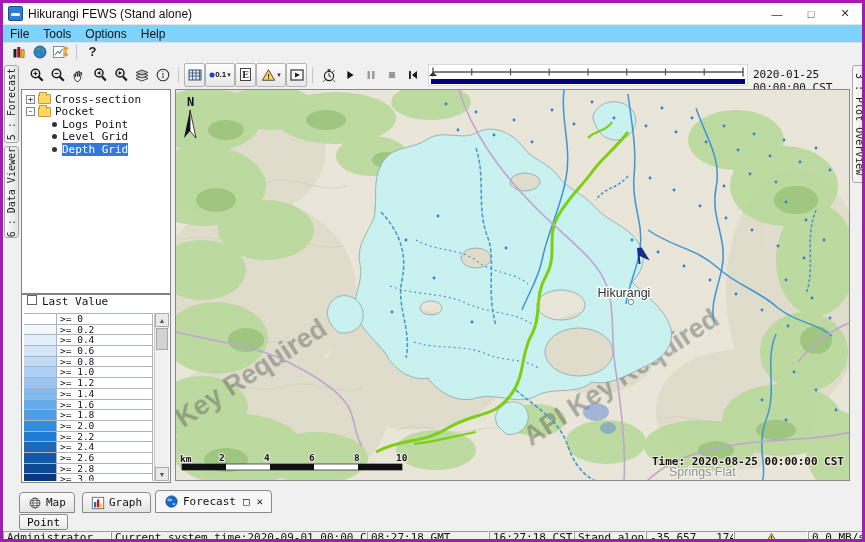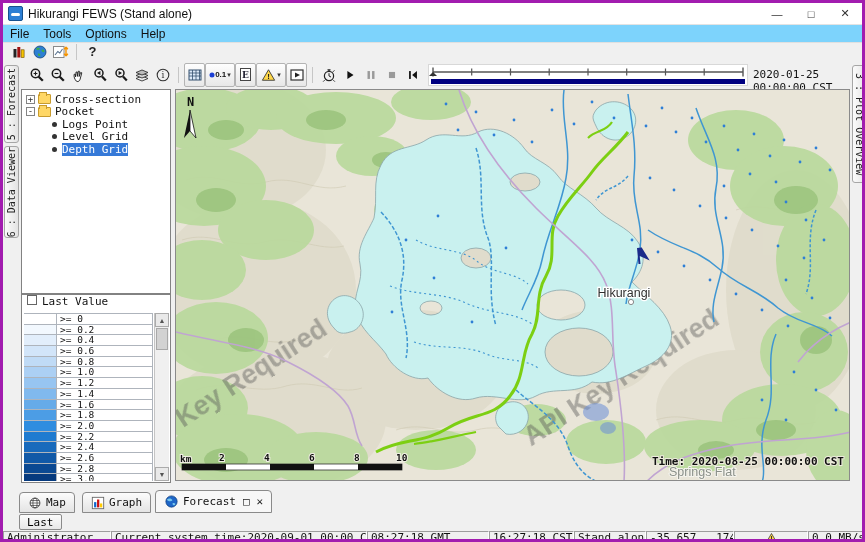--- a/index.html
+++ b/index.html
@@ -597,21 +597,21 @@
           <circle cx="8" cy="8" r="6" fill="none" stroke="#0a3a7a" stroke-width="0.8"></circle>
         </svg>
       <span>Forecast</span>
       <span class="tabctl">□</span>
       <span class="tabctl">✕</span>
     </div>
   </div>
 
   <div class="logsrow">
     <span class="logsbtn">
-        <span>Last</span>
+        <span>Point</span>
       </span>
   </div>
 
   <div class="statusbar">
     <span class="scell" style="width:108px">Administrator</span>
     <span class="scell" style="width:256px">Current system time:2020-09-01 00:00 CST</span>
     <span class="scell" style="width:122px">08:27:18 GMT</span>
     <span class="scell" style="width:85px">16:27:18 CST</span>
     <span class="scell" style="width:72px">Stand alone</span>
     <span class="scell" style="width:88px">-35.657 , 174.199</span>

